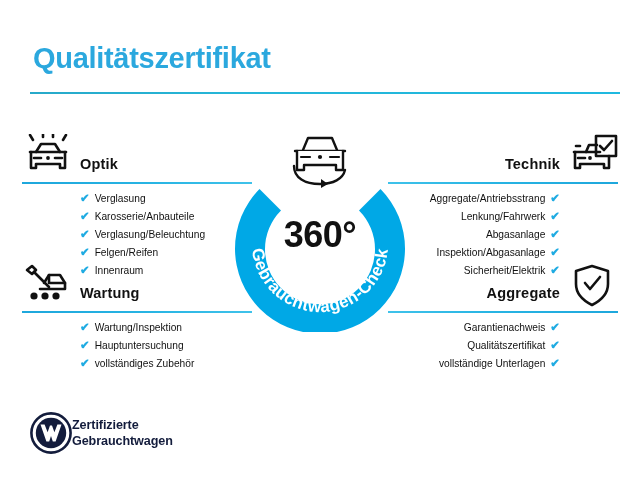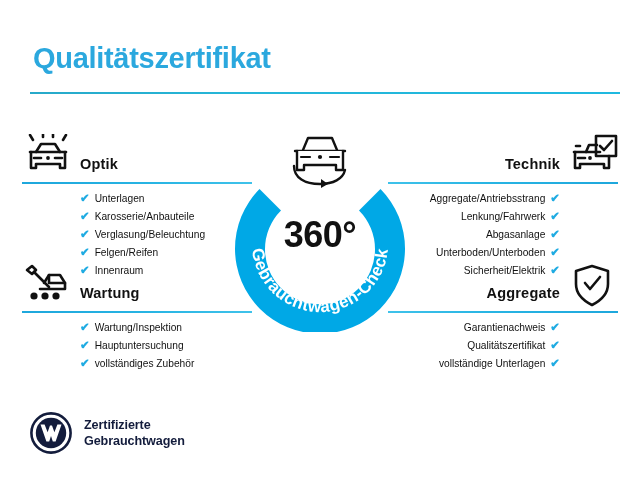--- a/index.html
+++ b/index.html
@@ -157,21 +157,20 @@
   .footer {
     position: absolute;
     left: 30px;
     top: 404px;
     display: flex;
     align-items: center;
   }
   .vw-logo { width: 42px; height: 42px; }
   .vw-logo svg { display: block; }
   .vw-text {
-    margin-left: 12px;
     font-size: 12.6px;
     font-weight: bold;
     line-height: 16px;
     color: #131C3C;
     letter-spacing: -0.1px;
   }
 </style>
 </head>
 <body>
 
@@ -199,21 +198,21 @@
           </g>
           <circle cx="26" cy="24" r="1.9" fill="#111"></circle>
         </svg>
       </div>
       <div class="sec-title">Optik</div>
     </div>
     <div class="sec-rule"></div>
     <div class="sec-list">
       <div class="item">
         <span class="check">✔</span>
-        <span>Unterlagen</span>
+        <span>Verglasung</span>
       </div>
       <div class="item">
         <span class="check">✔</span>
         <span>Karosserie/Anbauteile</span>
       </div>
       <div class="item">
         <span class="check">✔</span>
         <span>Verglasung/Beleuchtung</span>
       </div>
       <div class="item">
@@ -287,21 +286,21 @@
       </div>
       <div class="item">
         <span>Lenkung/Fahrwerk</span>
         <span class="check">✔</span>
       </div>
       <div class="item">
         <span>Abgasanlage</span>
         <span class="check">✔</span>
       </div>
       <div class="item">
-        <span>Unterboden/Unterboden</span>
+        <span>Inspektion/Abgasanlage</span>
         <span class="check">✔</span>
       </div>
       <div class="item">
         <span>Sicherheit/Elektrik</span>
         <span class="check">✔</span>
       </div>
     </div>
   </div>
 
   <div class="section right sec-garantie">

